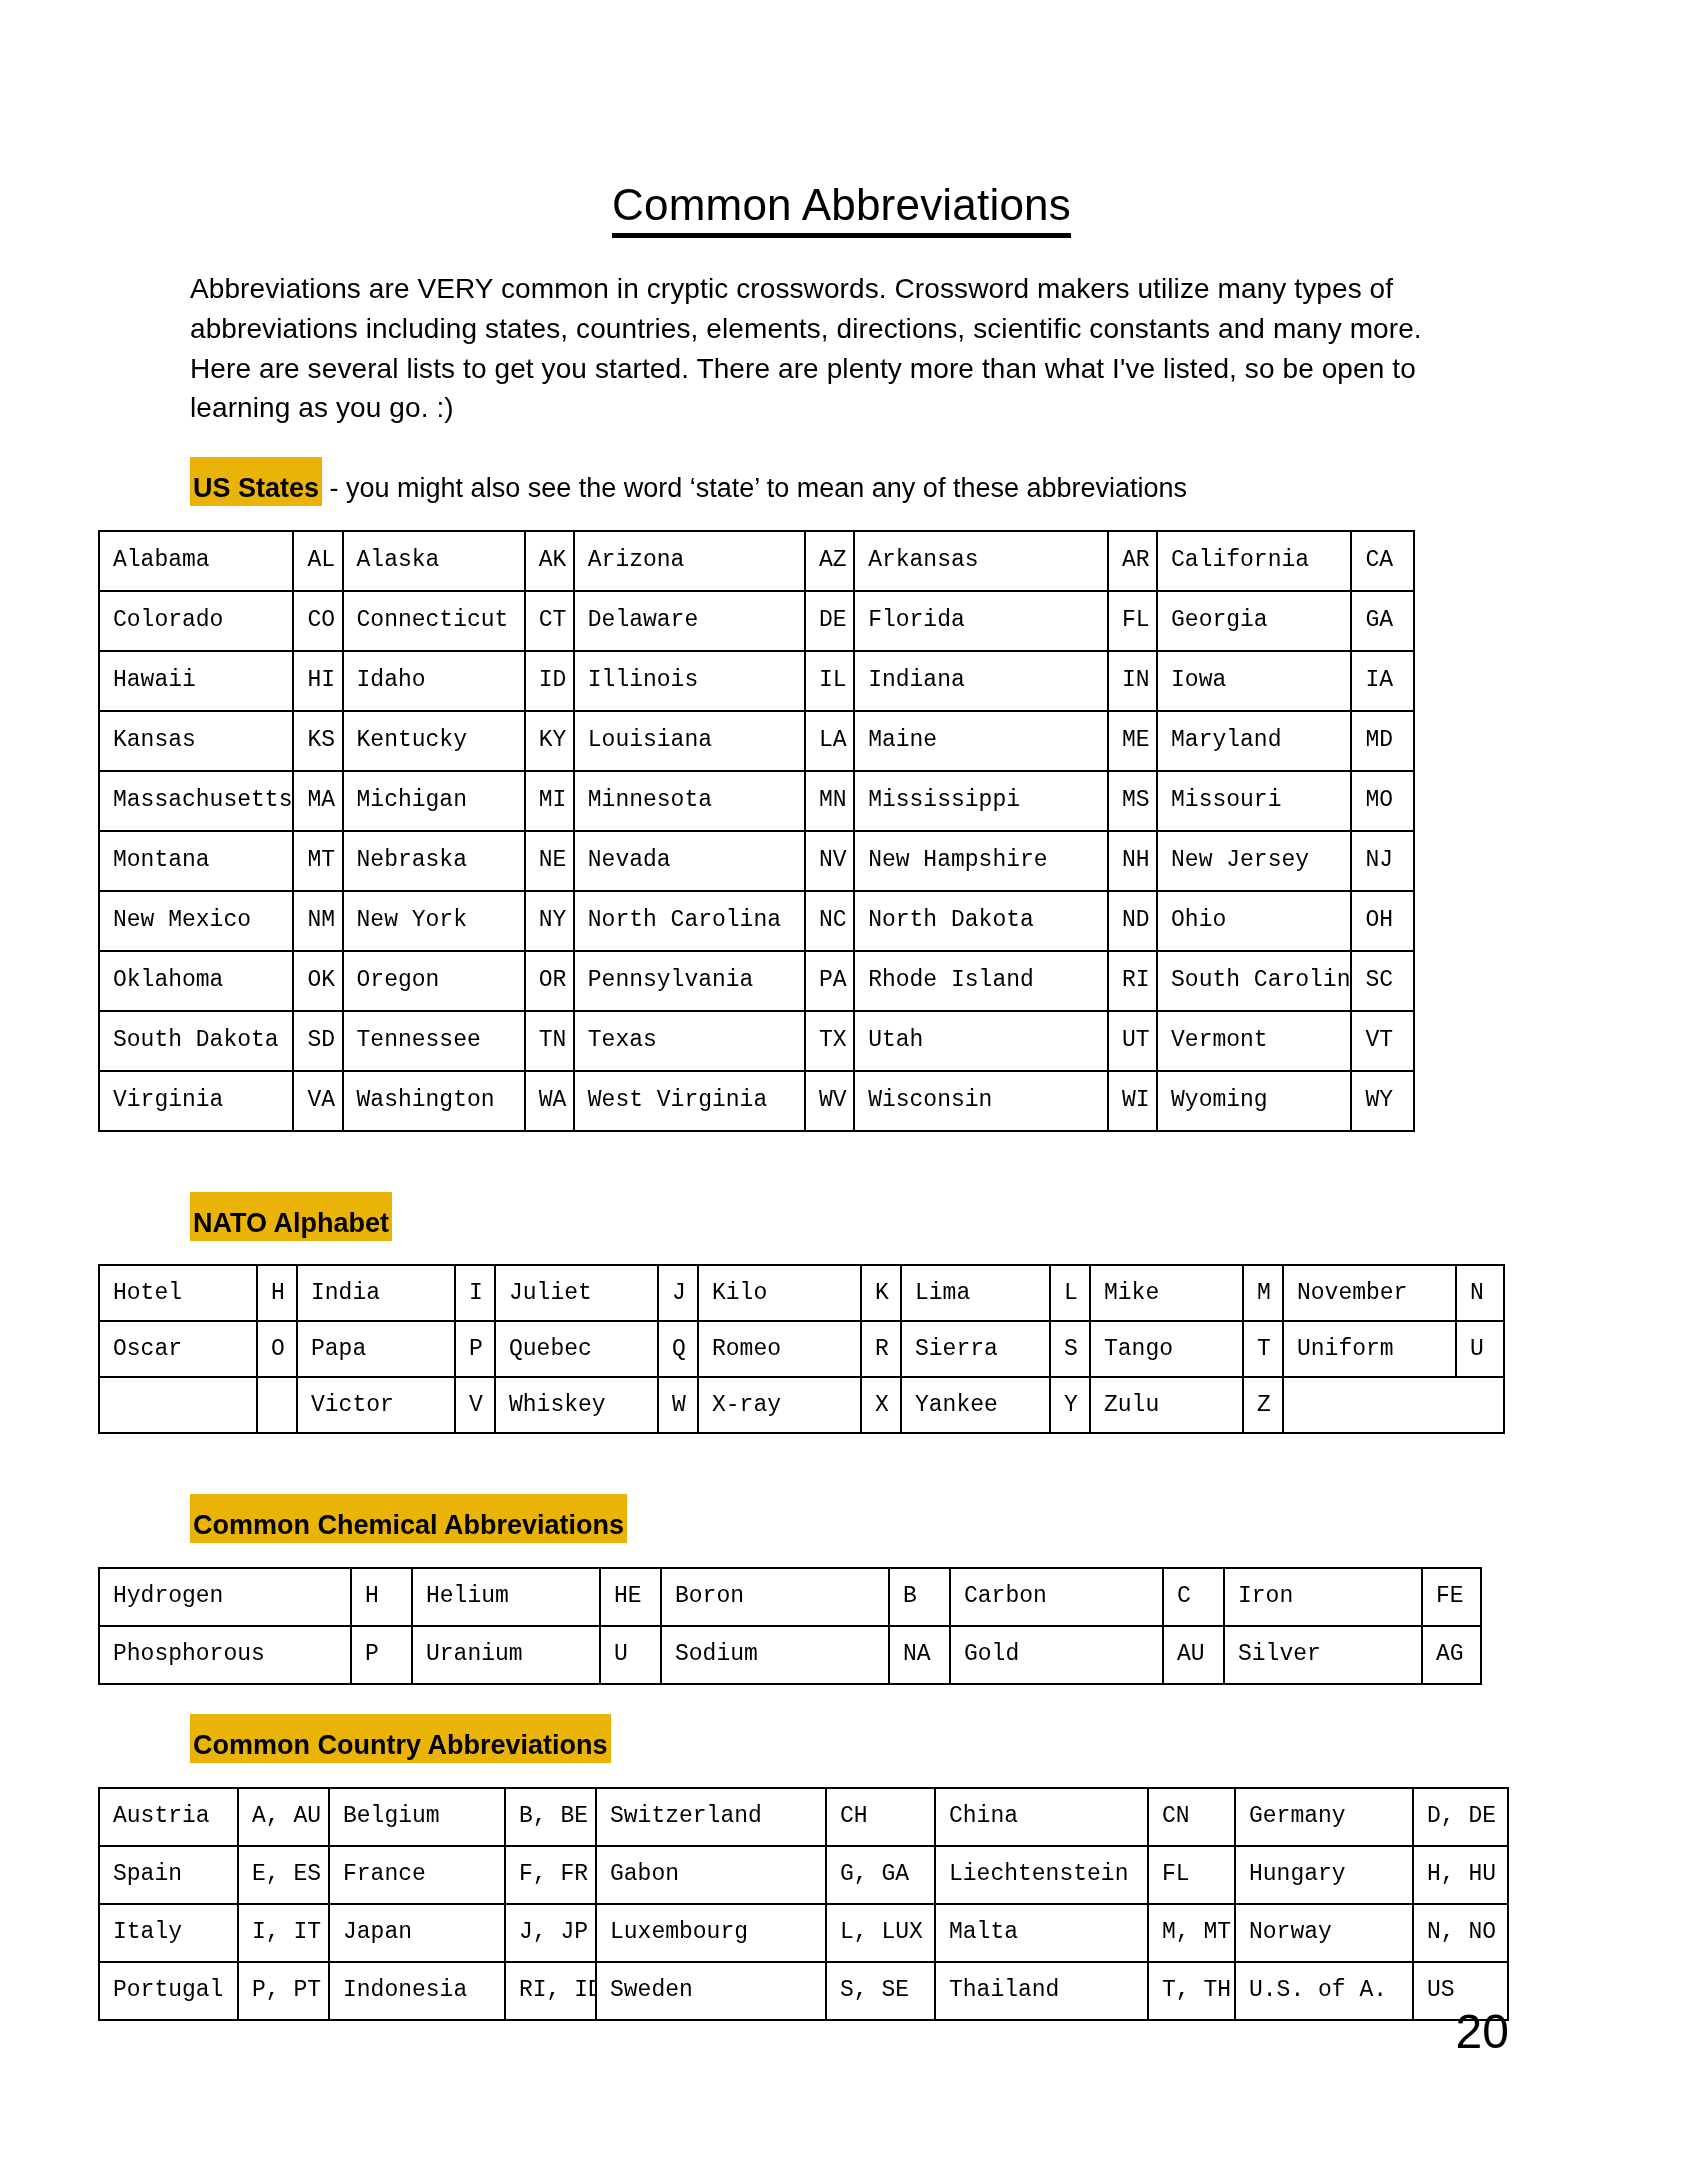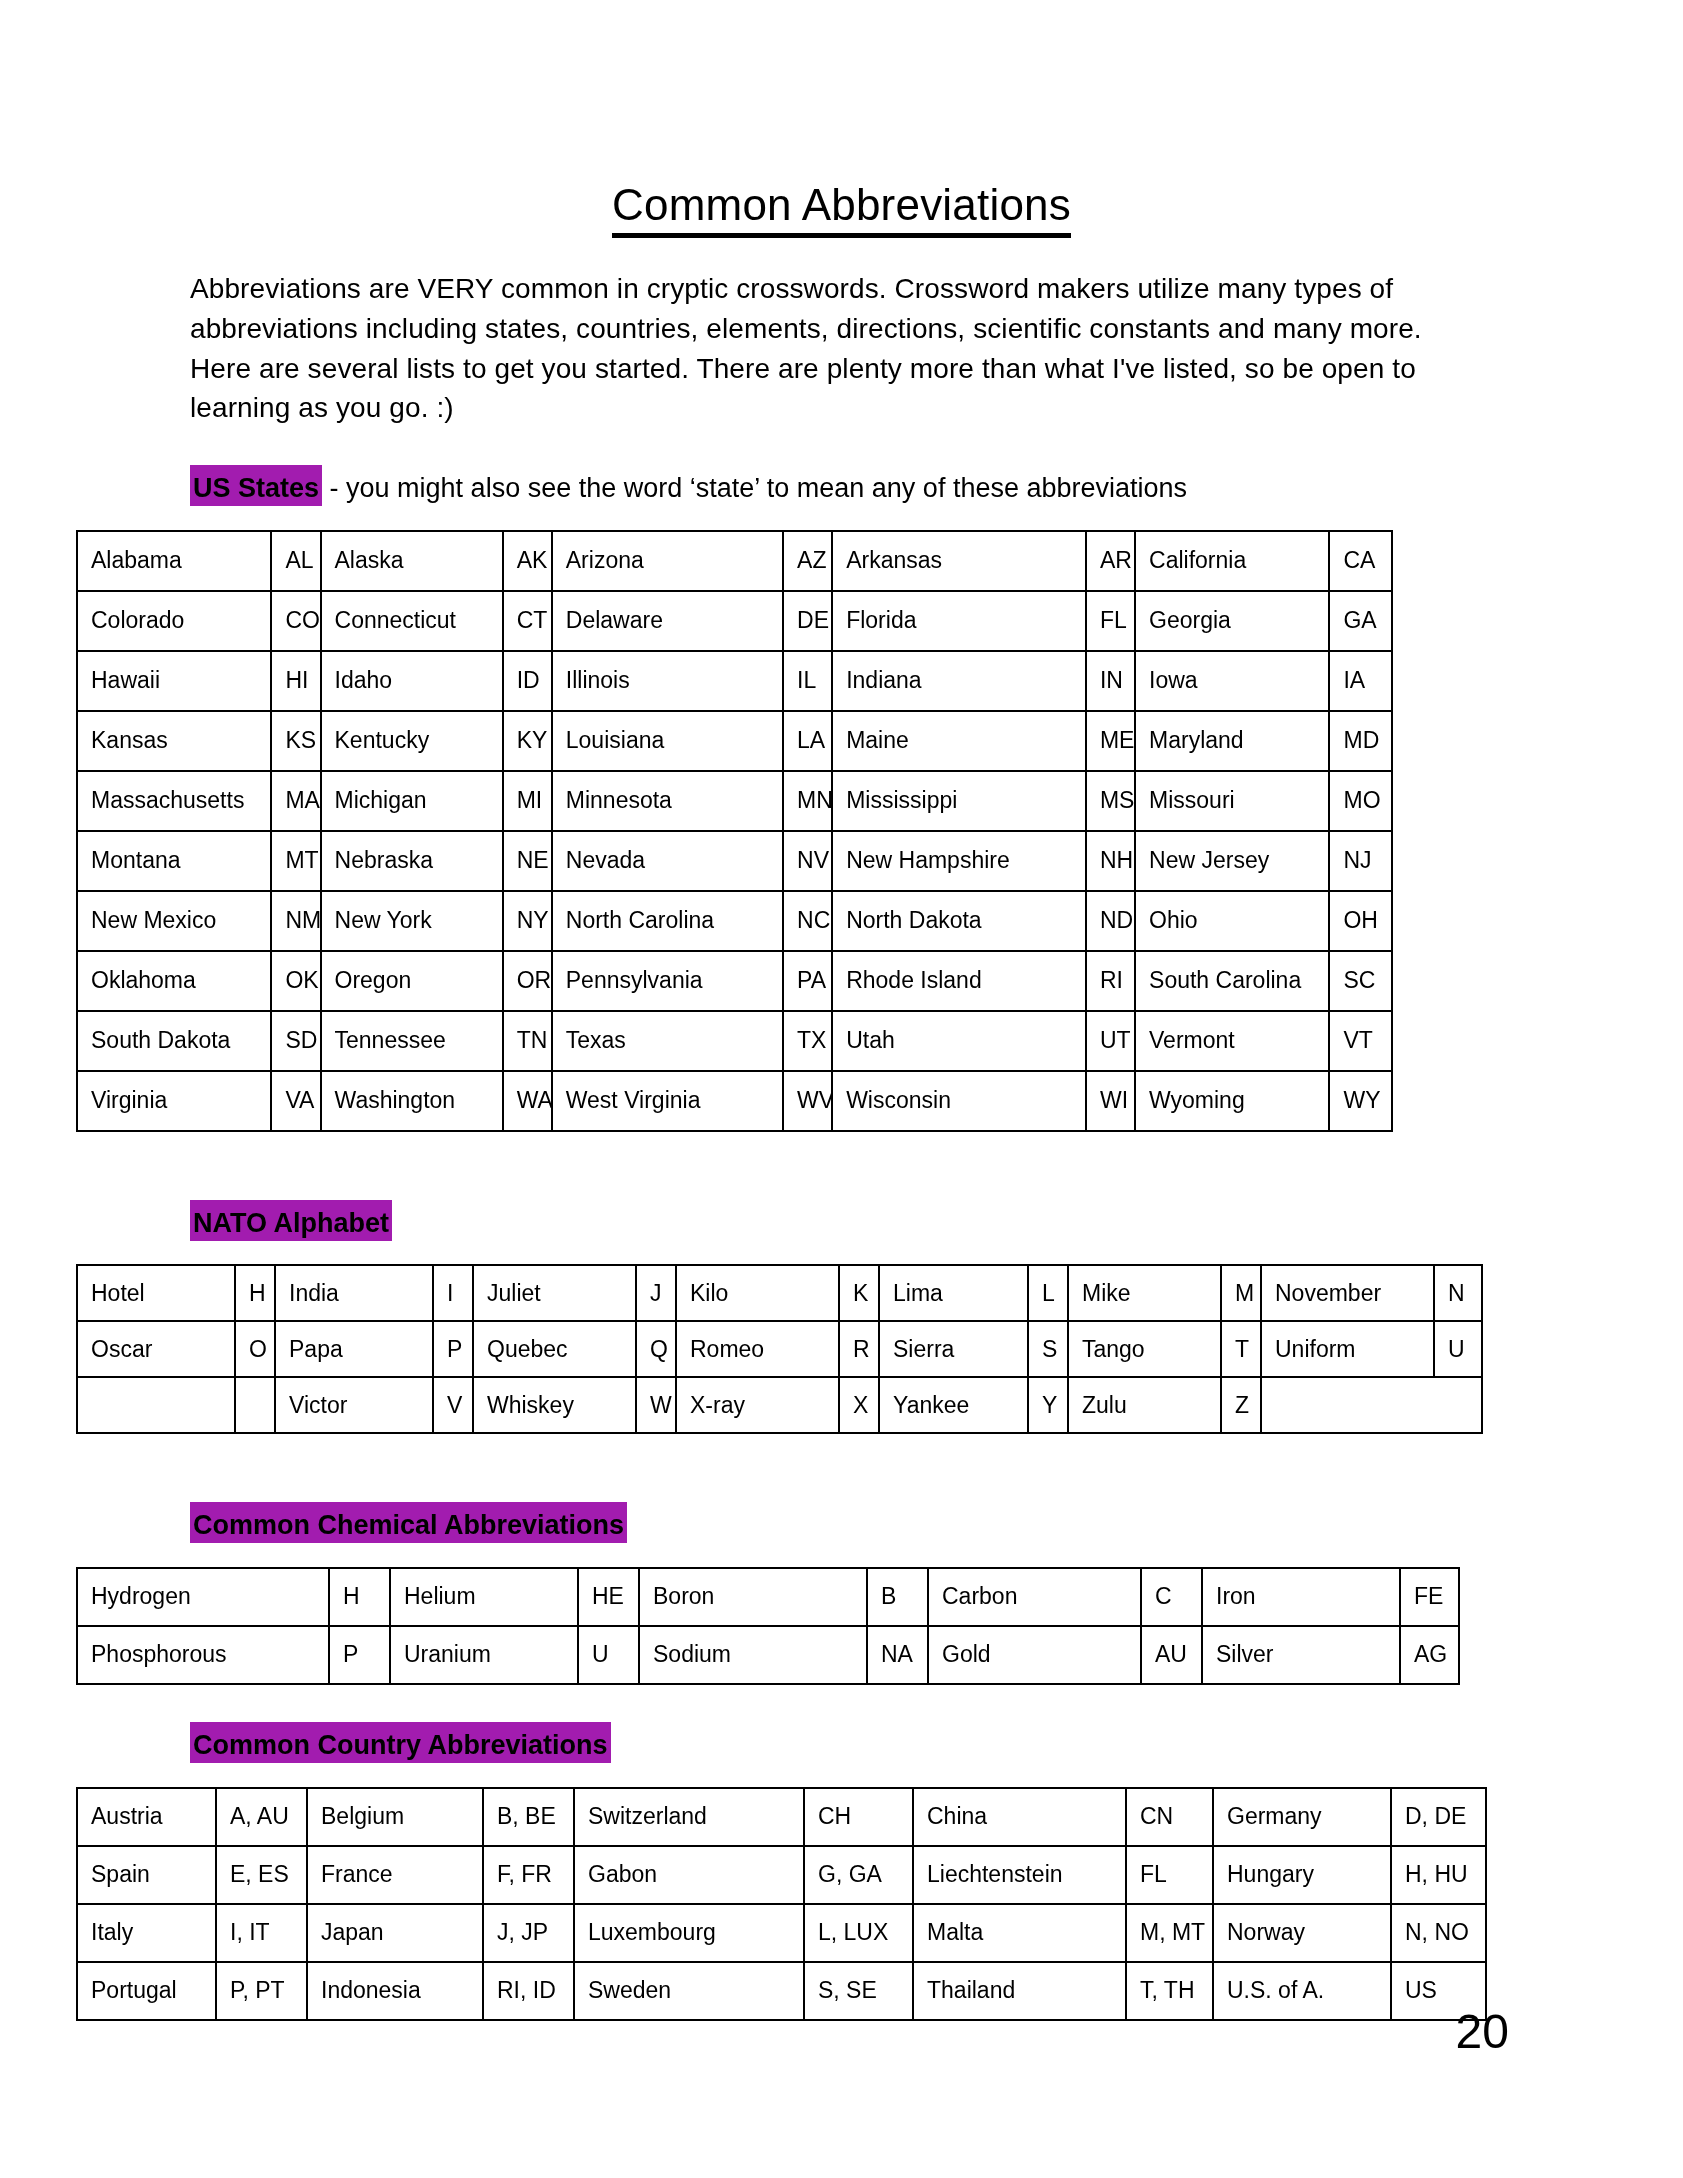--- a/index.html
+++ b/index.html
@@ -44,32 +44,33 @@
     letter-spacing: 0.1px;
   }
   .section-head {
     margin: 0;
     padding: 0 0 0 190px;
     font-size: 27px;
     font-weight: bold;
     line-height: 1.1;
   }
   .hl {
-    background: #a21caf;
-    padding: 8px 3px 3px 3px;
+    background: #eab308;
+    padding: 16px 3px 3px 3px;
   }
   .section-head .tail {
     font-weight: normal;
     background: transparent;
   }
   table.grid {
     border-collapse: collapse;
     table-layout: fixed;
-    margin-left: 76px;
+    margin-left: 98px;
     border: 2px solid #000;
+    font-family: Liberation Mono, monospace;
   }
   table.grid td {
     border: 2px solid #000;
     font-size: 23px;
     padding: 13px 10px 13px 13px;
     vertical-align: middle;
     line-height: 1.1;
     white-space: nowrap;
     overflow: hidden;
   }

